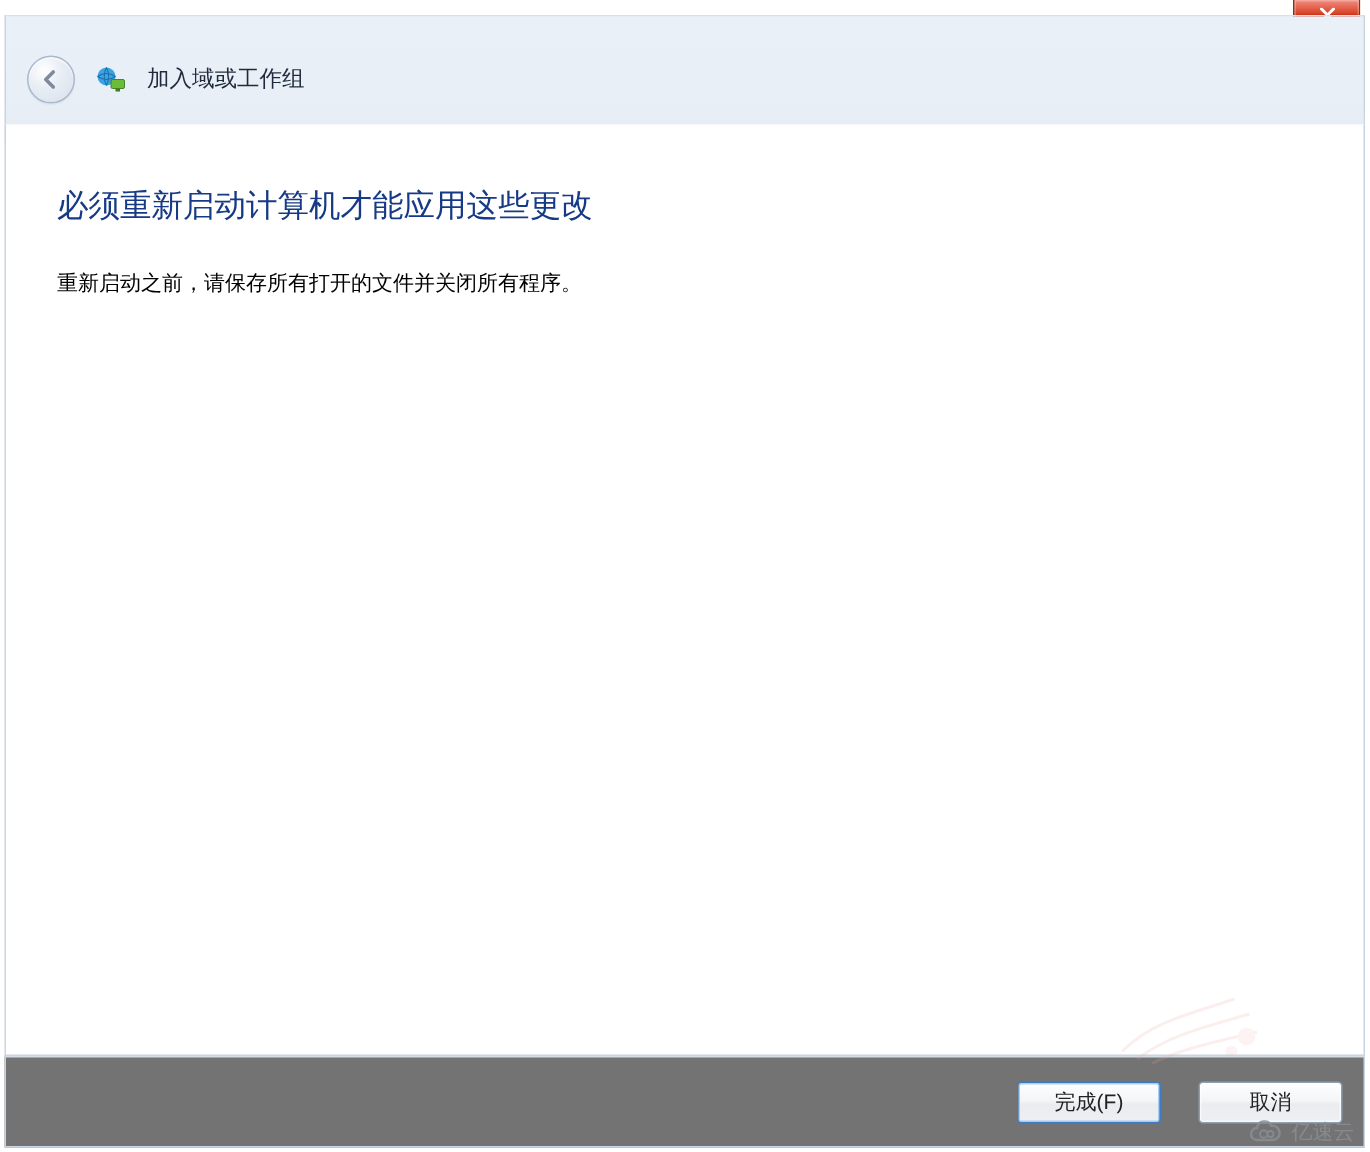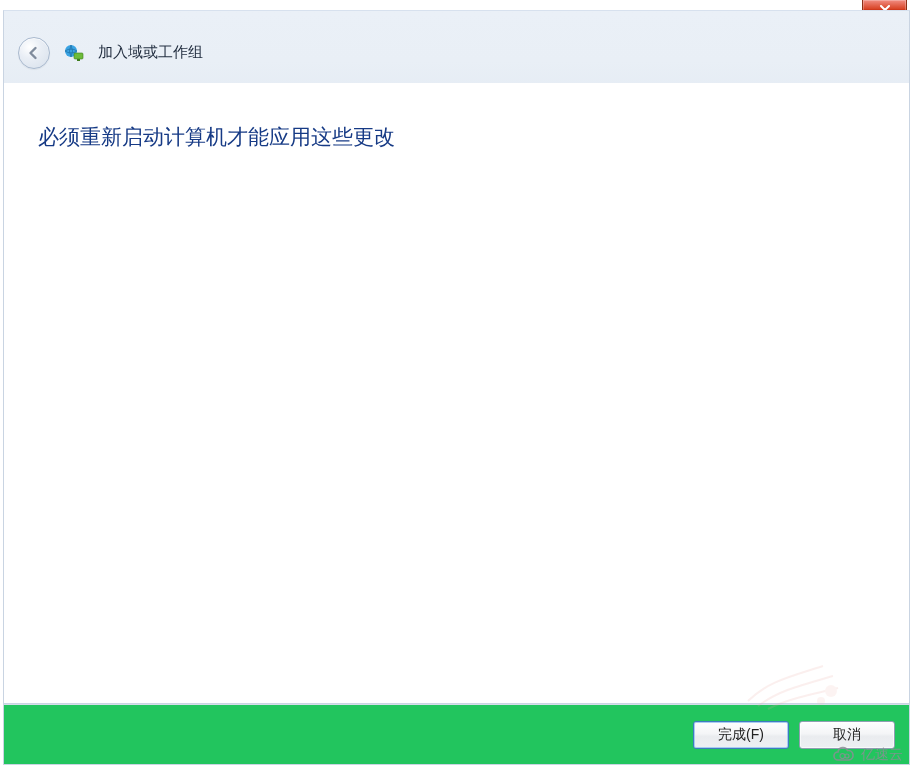--- a/index.html
+++ b/index.html
@@ -117,27 +117,27 @@
       line-height: 1.6;
     }
 
     
     .footer {
       position: absolute;
       left: 3px;
       right: 3px;
       bottom: 3px;
       height: 61px;
-      background: #22c55e;
+      background: #737373;
       border: 1px solid #c9d4e2;
       border-top-color: #d5dde9;
       display: flex;
       align-items: center;
       justify-content: flex-end;
-      gap: 10px;
+      gap: 25px;
       padding: 0 14px;
     }
 
     .btn {
       min-width: 96px;
       height: 28px;
       padding: 0 16px;
       font-size: 14px;
       font-family: inherit;
       display: inline-flex;
@@ -213,20 +213,21 @@
 
         <rect x="10" y="10" width="9" height="6" rx="1" fill="#6dbb3a" stroke="#3e7d1d" stroke-width="0.6"></rect>
         <rect x="13" y="16" width="3" height="2" fill="#3e7d1d"></rect>
       </svg>
     </span>
     <span class="header-title">加入域或工作组</span>
   </div>
 
   <div class="content">
     <h1 class="main-heading">必须重新启动计算机才能应用这些更改</h1>
+    <p class="body-text">重新启动之前，请保存所有打开的文件并关闭所有程序。</p>
   </div>
 
   <div class="footer">
     <button class="btn default">完成(F)</button>
     <button class="btn">取消</button>
   </div>
 
   <div class="smear">
     <svg viewBox="0 0 110 70">
       <g stroke="#e9a7a0" stroke-width="2" fill="none" opacity="0.5">

